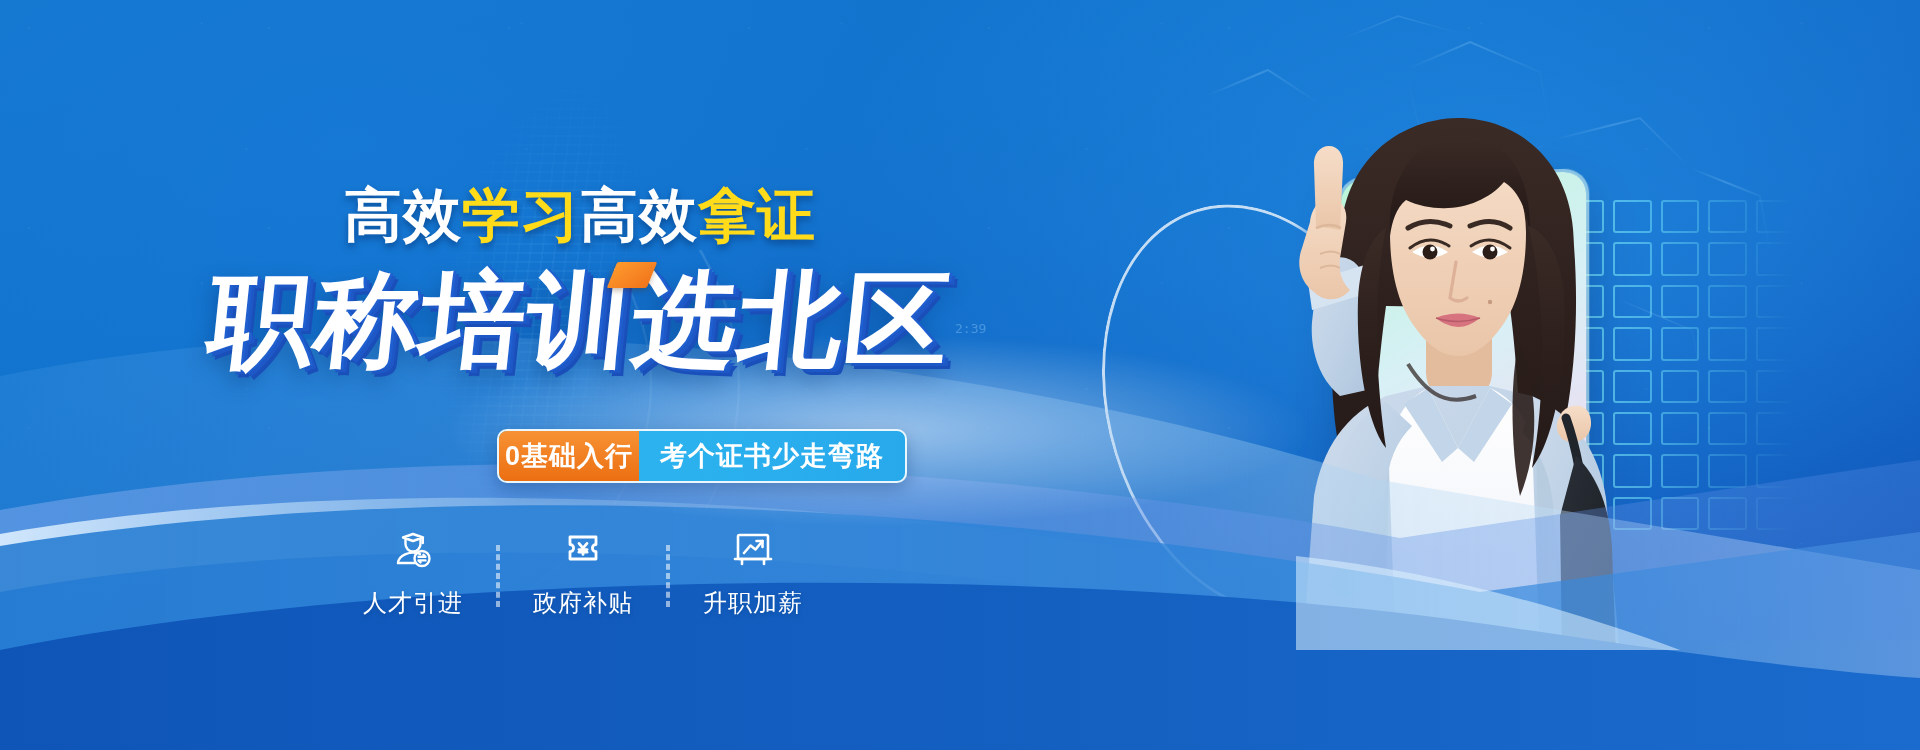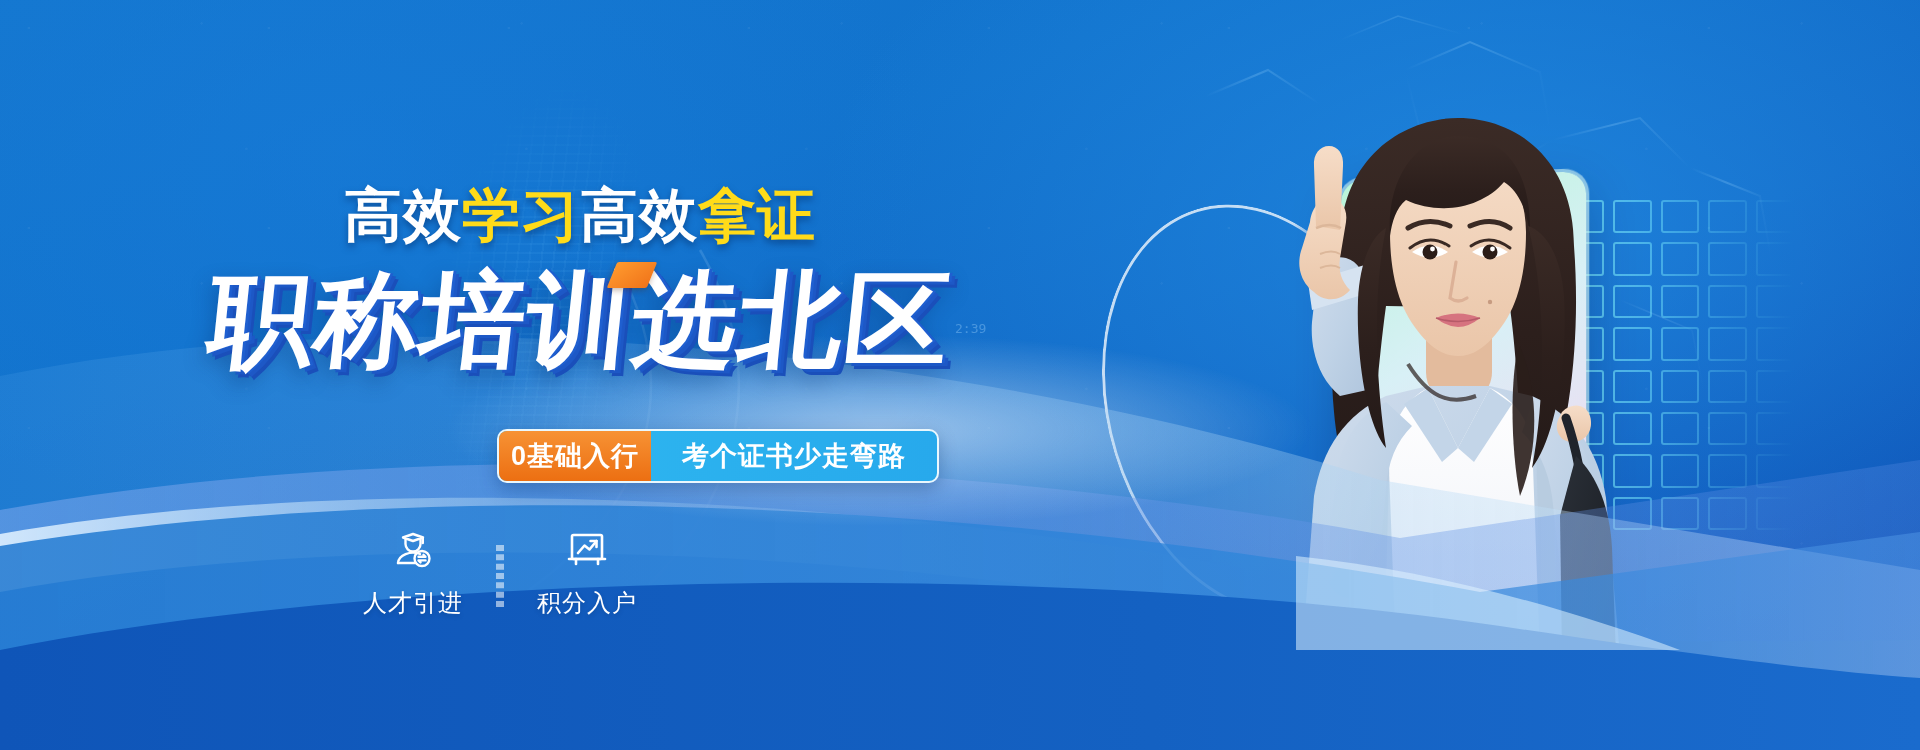--- a/index.html
+++ b/index.html
@@ -87,26 +87,26 @@
   .pill{
     position:absolute; left:497px; top:429px;
     display:flex; align-items:stretch; height:54px;
     border:2px solid rgba(255,255,255,.9); border-radius:10px;
     overflow:hidden;
     background:linear-gradient(90deg,#2fb8f0 0%, #27a9ec 100%);
     box-shadow:0 6px 18px rgba(4,40,95,.30);
   }
   .pill .seg-a{
     display:flex; align-items:center; justify-content:center;
-    padding:0 12px; background:linear-gradient(180deg,#f79234 0%, #ec6f12 100%);
+    padding:0 6px; background:linear-gradient(180deg,#f79234 0%, #ec6f12 100%);
     color:#fff; font-size:27px; font-weight:700; letter-spacing:1px;text-align:center;
   }
   .pill .seg-b{
     display:flex; align-items:center; justify-content:center;
-    padding:0 31px; color:#fff; font-size:27px; font-weight:700; letter-spacing:1px;
+    padding:0 21px; color:#fff; font-size:27px; font-weight:700; letter-spacing:1px;
   }
 
   
   .features{
     position:absolute; left:330px; top:528px;
     display:flex; align-items:center;
   }
   .feat{ width:166px; display:flex; flex-direction:column; align-items:center; }
   .feat .ico{ height:46px; display:flex; align-items:center; justify-content:center; }
   .feat .ico svg{ display:block; }
@@ -412,35 +412,47 @@
           </svg>
         </div>
         <div class="lbl">人才引进</div>
       </div>
 
       <div class="divider"></div>
 
 
       <div class="divider"></div>
 
+      <div class="feat">
+        <div class="ico">
+          <svg width="44" height="44" viewBox="0 0 44 44" fill="none" stroke="#ffffff" stroke-width="2.8" stroke-linecap="round" stroke-linejoin="round">
+            <path d="M9 8 H35 V15.5 a3.6 3.6 0 0 0 0 7.2 V30 H9 V22.7 a3.6 3.6 0 0 0 0 -7.2 Z"></path>
+            <path d="M18 14.4 L22 19.2 L26 14.4"></path>
+            <path d="M22 19.2 V25.4"></path>
+            <path d="M18 20.6 H26"></path>
+            <path d="M18 23.2 H26"></path>
+          </svg>
+        </div>
+        <div class="lbl">政府补贴</div>
+      </div>
 
       <div class="divider"></div>
 
 
       <div class="divider"></div>
 
       <div class="feat">
         <div class="ico">
           <svg width="44" height="44" viewBox="0 0 44 44" fill="none" stroke="#ffffff" stroke-width="2.6" stroke-linecap="round" stroke-linejoin="round">
             <rect x="7" y="6" width="30" height="24" rx="1.5"></rect>
             <path d="M4 30 H40"></path>
             <path d="M11 30 V35"></path>
             <path d="M33 30 V35"></path>
             <path d="M13 24 L19.5 16.5 L24.5 20.5 L31.5 12"></path>
             <path d="M25.5 12 H31.5 V18"></path>
           </svg>
         </div>
-        <div class="lbl">积分入户</div>
+        <div class="lbl">升职加薪</div>
       </div>
 
     </div>
   </div>
 </div>
 
 </body></html>

